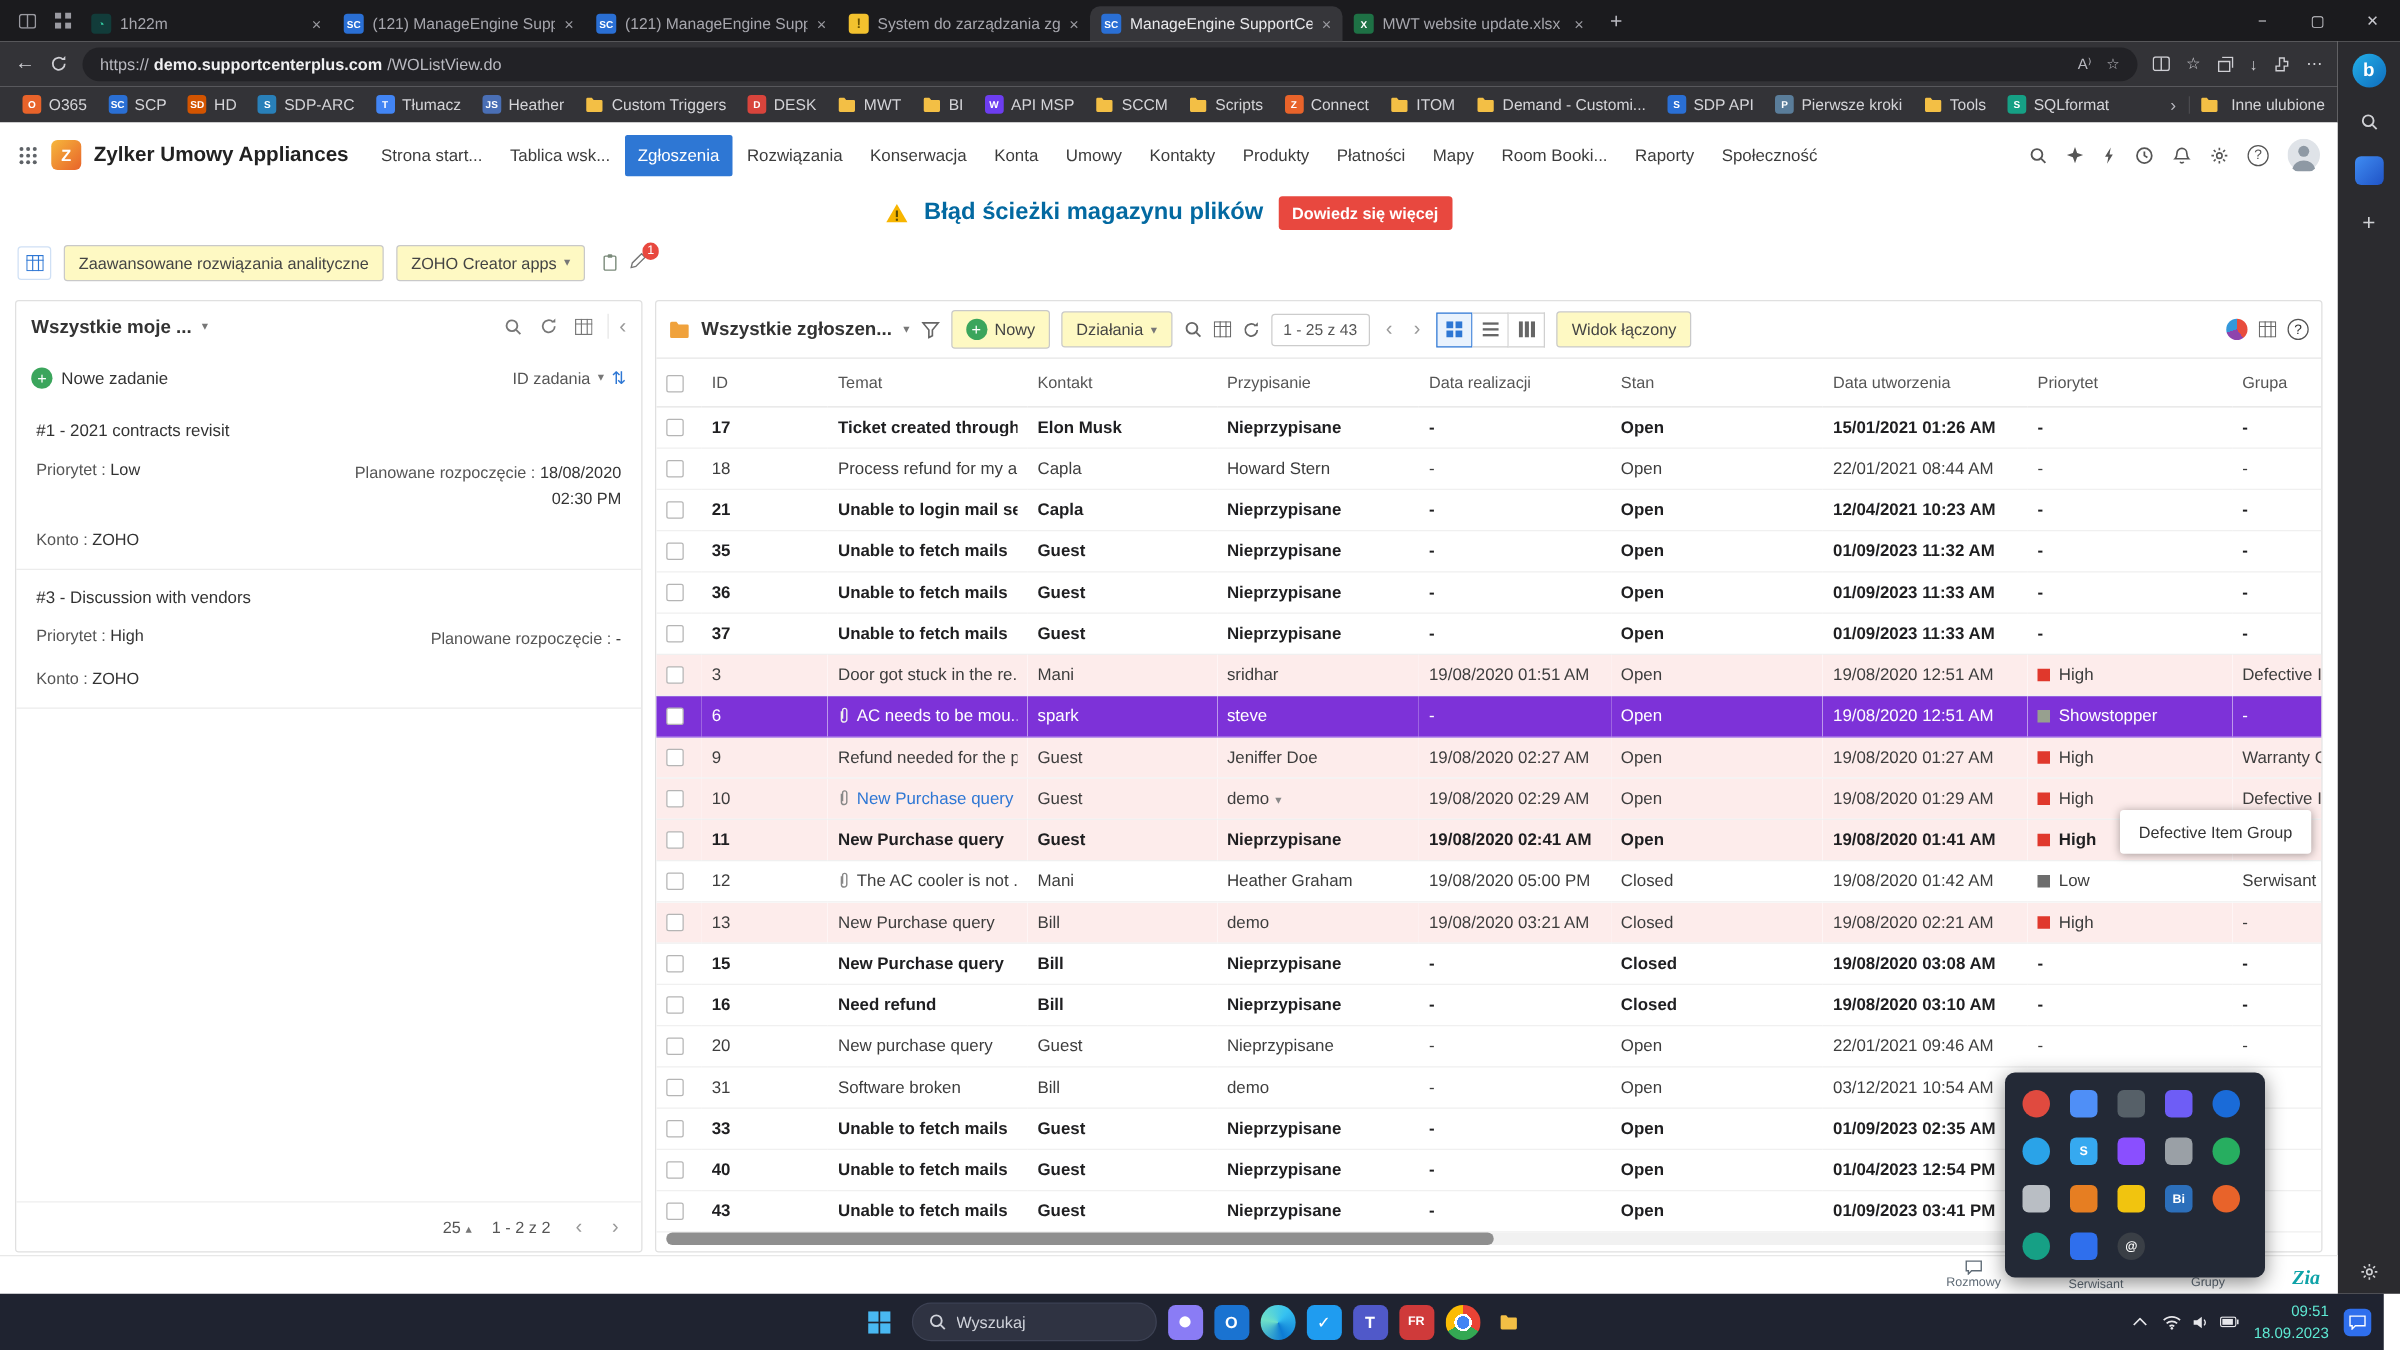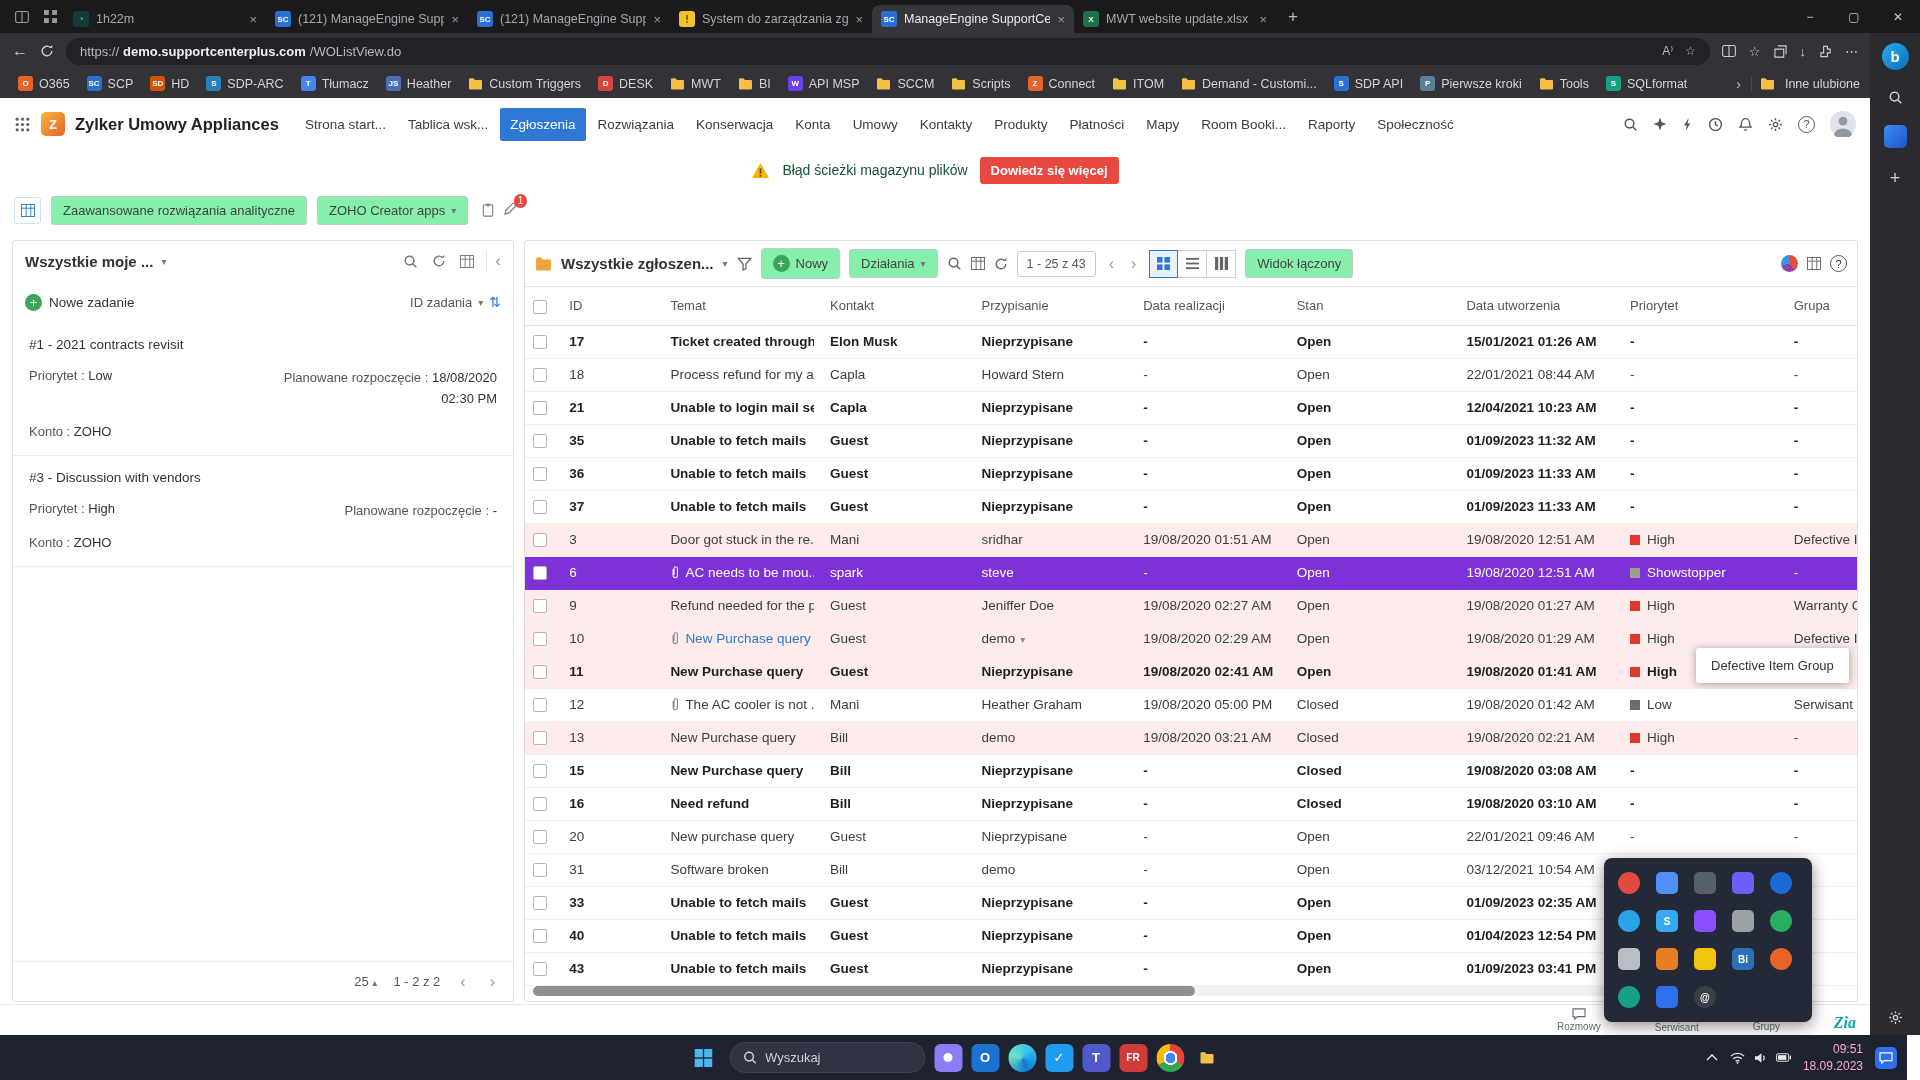--- a/index.html
+++ b/index.html
@@ -50,26 +50,26 @@
   .appnav{height:52px;display:flex;align-items:center;padding:0 14px;gap:2px}
   .grid9{color:#5f6368;margin-right:8px}
   .applogo{width:24px;height:24px;border-radius:5px;background:linear-gradient(135deg,#f6b73c,#e8632a);color:#fff;font-weight:bold;font-size:13px;display:flex;align-items:center;justify-content:center;margin-right:8px}
   .apptitle{font-size:16.5px;font-weight:bold;color:#222;margin-right:14px;white-space:nowrap}
   .navitem{font-size:13.5px;color:#3c3c3c;padding:9px 10px;white-space:nowrap;border-radius:2px}
   .navitem.active{background:#2e77d4;color:#fff}
   .anav-right{margin-left:auto;display:flex;align-items:center;gap:15px;color:#555}
   .qmark{width:17px;height:17px;border:1.4px solid #555;border-radius:50%;font-size:11px;display:flex;align-items:center;justify-content:center}
 
   .banner{height:36px;margin-top:2px;display:flex;align-items:center;justify-content:center;gap:12px}
-  .banner-text{font-size:14px;color:#14532d;font-weight:normal}
+  .banner-text{font-size:19px;color:#0369a1;font-weight:bold}
   .banner-btn{background:#e8483f;color:#fff;font-size:13px;padding:6px 11px;border-radius:3px;border:none;font-weight:bold}
 
   .toolbar2{height:44px;display:flex;align-items:center;gap:10px;padding:0 14px}
   .t2-lead{width:27px;height:27px;border:1px solid #cfe0f5;border-radius:3px;color:#2e77d4;display:flex;align-items:center;justify-content:center}
-  .btn-outline{border:1px solid #c9c9c9;border-radius:3px;padding:6px 11px;font-size:13px;color:#444;background:#86efac;display:inline-flex;align-items:center;gap:6px;white-space:nowrap}
+  .btn-outline{border:1px solid #c9c9c9;border-radius:3px;padding:6px 11px;font-size:13px;color:#444;background:#fef9c3;display:inline-flex;align-items:center;gap:6px;white-space:nowrap}
   .caret{font-size:10px;color:#777}
   .t2-ic{color:#7a8a7a;margin-left:4px}
   .edit-wrap{position:relative;color:#777}
   .badge{position:absolute;top:-8px;right:-10px;background:#e8483f;color:#fff;border-radius:8px;font-size:10px;line-height:14px;padding:0 4px}
 
   .panels{position:absolute;left:12px;right:12px;top:142px;bottom:33px;display:flex;gap:10px}
   .panel{border:1px solid #e0e0e0;border-radius:3px;background:#fff;position:relative}
   .left-panel{width:502px;flex:none}
   .main-panel{flex:1;overflow:hidden}
 
@@ -141,21 +141,21 @@
   .app-camera{background:#8a7cf5}.app-camera::after{content:"";width:9px;height:9px;border-radius:50%;background:#fff}
   .app-outlook{background:#1a73d1}
   .app-edge{border-radius:50%;background:conic-gradient(from 40deg,#35c1f1,#0d7bd4,#6ee0c9,#35c1f1)}
   .app-todo{background:#1f9cf0}
   .app-teams{background:#5059c9}
   .app-fr{background:#cf3a3a;font-size:10px}
   .app-chrome{border-radius:50%;background:radial-gradient(circle,#4285f4 0 5px,#fff 5px 7px,rgba(0,0,0,0) 7px),conic-gradient(#ea4335 0 120deg,#34a853 120deg 240deg,#fbbc05 240deg 360deg)}
   .app-folder{background:transparent}
   .tb-tray{position:absolute;right:10px;top:0;bottom:0;display:flex;align-items:center;gap:12px}
   .tray-glyphs{display:flex;align-items:center;gap:9px}
-  .clock{text-align:right;color:#f9a8d4;font-size:12px;line-height:1.35}
+  .clock{text-align:right;color:#5eead4;font-size:12px;line-height:1.35}
   .tb-note{width:22px;height:22px;border-radius:5px;background:#2f6fed;display:flex;align-items:center;justify-content:center;color:#fff}
 
   .ic{display:inline-flex;align-items:center;justify-content:center;line-height:0}
 </style>
 </head>
 <body>
 
 <div class="screen">
 
   <div class="titlebar">

